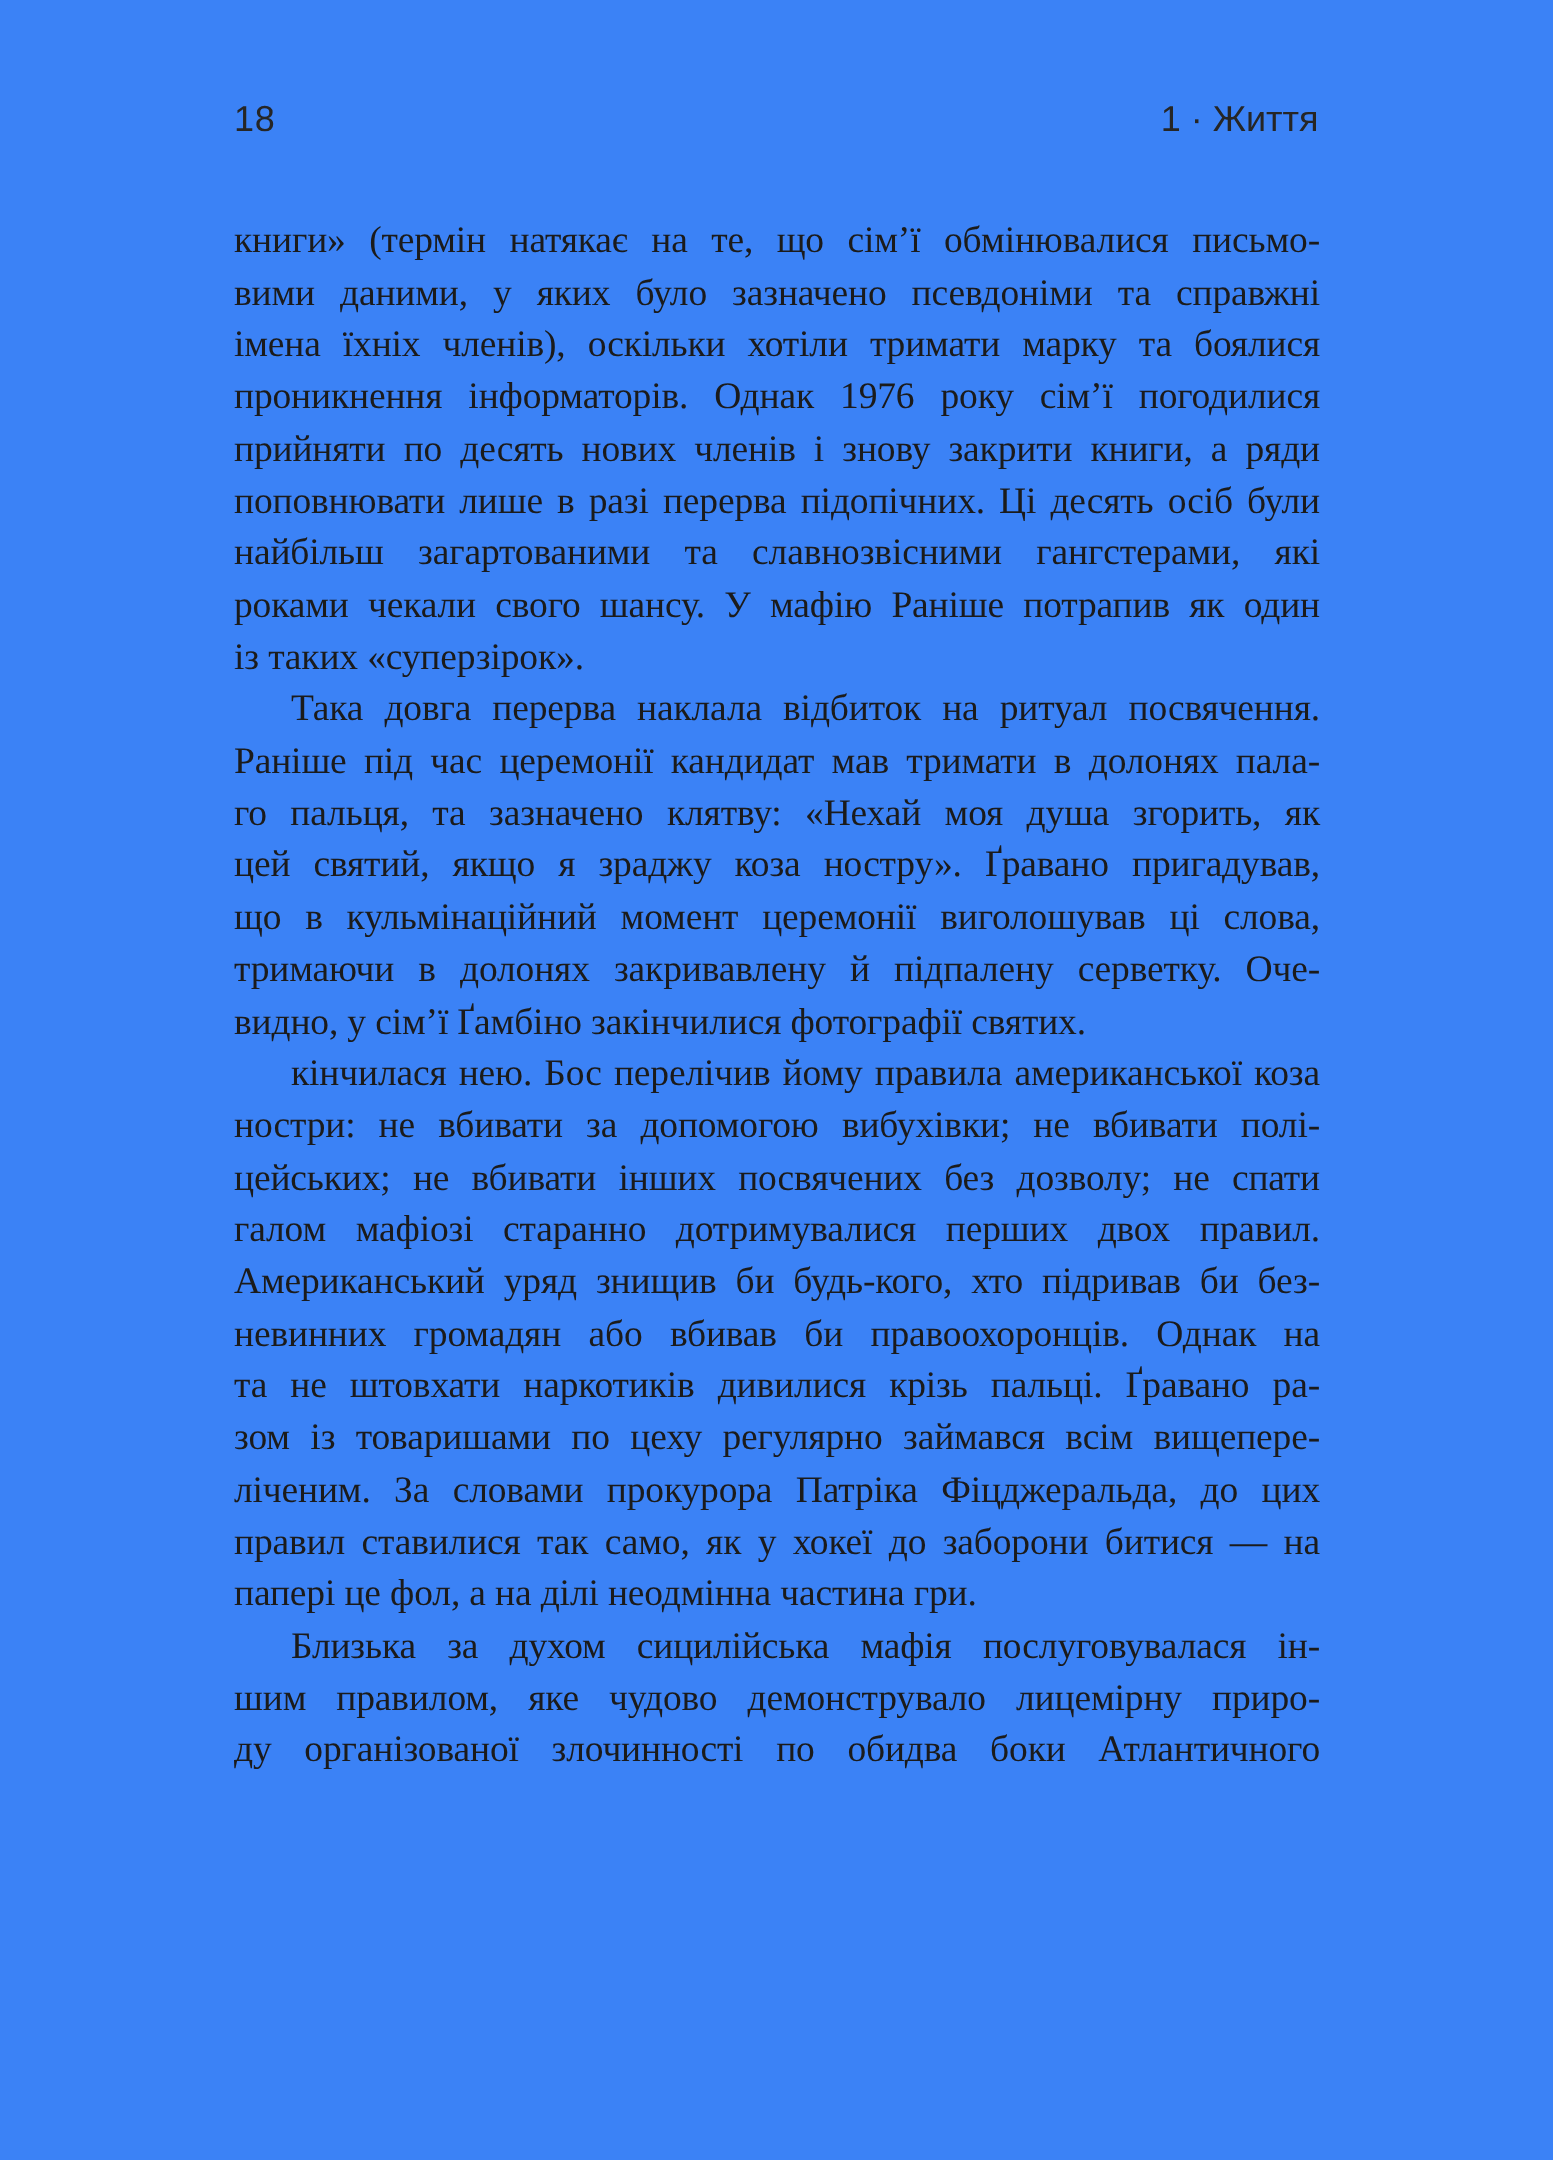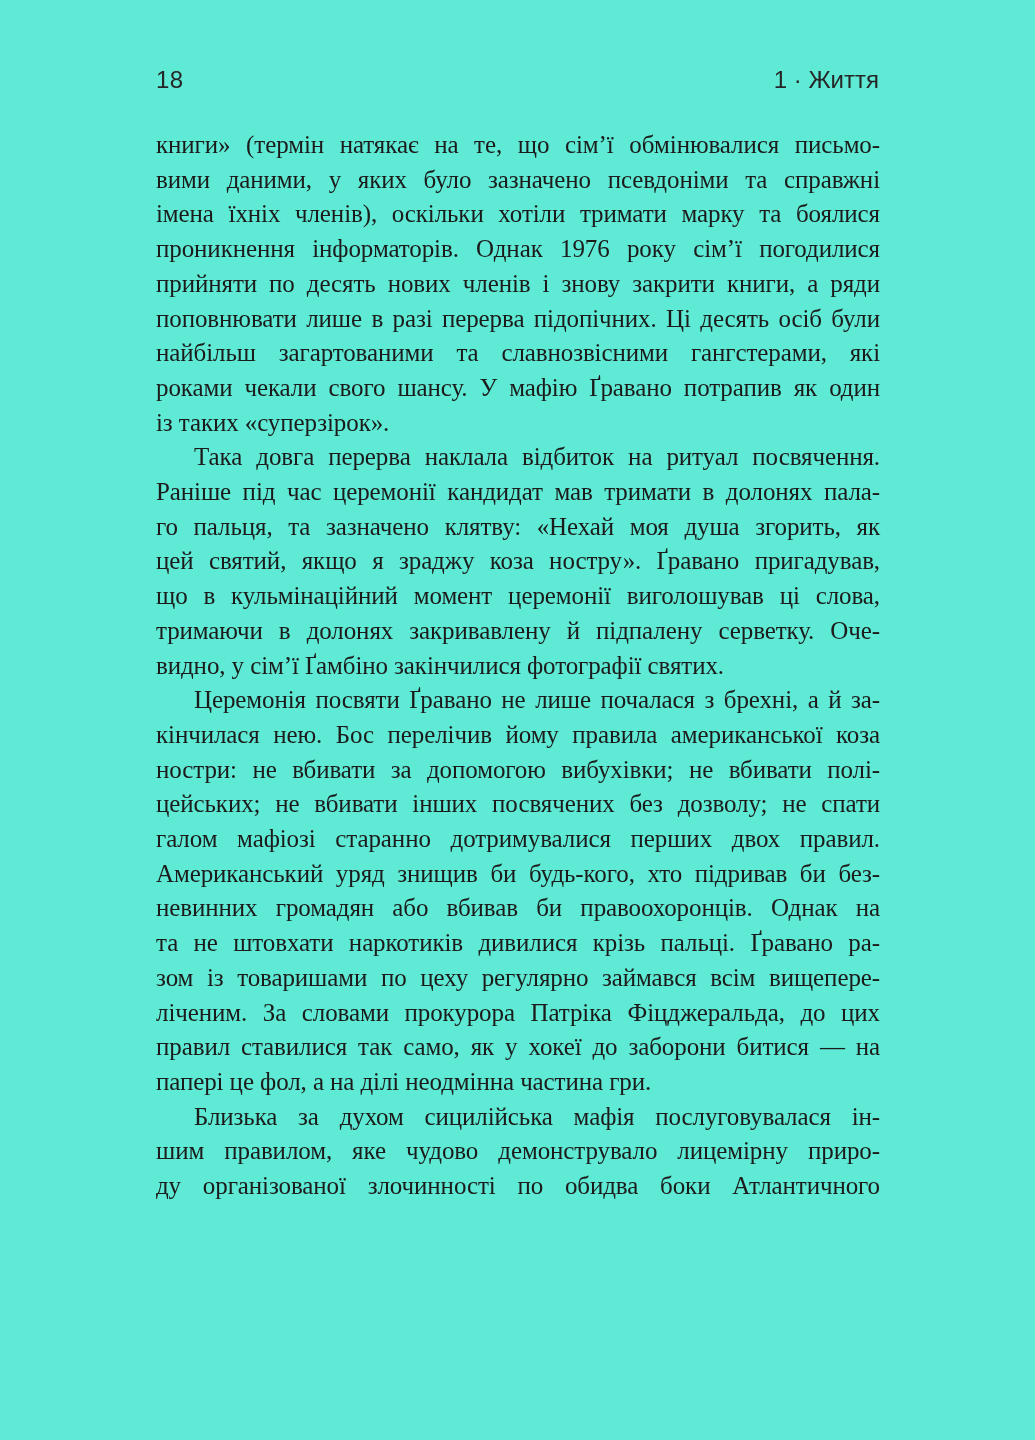--- a/index.html
+++ b/index.html
@@ -1,41 +1,41 @@
 <!DOCTYPE html>
 <html lang="uk"><head>
 <meta charset="utf-8">
 <style>
   html, body { margin: 0; padding: 0; background: #ffffff; }
   .page {
     position: relative;
     width: 1035px;
     height: 1440px;
-    background: #5eead4;
+    background: #3b82f6;
     overflow: hidden;
     font-family: "Liberation Serif", serif;
     color: #1b1b1b;
   }
   .running-header {
     position: absolute;
     top: 66px;
     left: 156px;
     right: 156px;
     display: flex;
     justify-content: space-between;
     align-items: baseline;
     font-family: "Liberation Sans", sans-serif;
     font-size: 24px;
     color: #262626;
   }
   .page-num { font-style: normal; letter-spacing: 0.5px; }
   .chapter  { }
   .textblock {
     position: absolute;
-    top: 128px;
+    top: 144px;
     left: 156px;
     width: 724px;
     font-size: 25px;
     line-height: 34.7px;
     letter-spacing: -0.1px;
   }
   .para { margin: 0; }
   .line {
     text-align: justify;
     text-align-last: justify;
@@ -55,34 +55,33 @@
 
   <main class="textblock" id="textblock">
       <div class="para">
         <div class="line">книги» (термін натякає на те, що сім’ї обмінювалися письмо-</div>
         <div class="line">вими даними, у яких було зазначено псевдоніми та справжні</div>
         <div class="line">імена їхніх членів), оскільки хотіли тримати марку та боялися</div>
         <div class="line">проникнення інформаторів. Однак 1976 року сім’ї погодилися</div>
         <div class="line">прийняти по десять нових членів і знову закрити книги, а ряди</div>
         <div class="line">поповнювати лише в разі перерва підопічних. Ці десять осіб були</div>
         <div class="line">найбільш загартованими та славнозвісними гангстерами, які</div>
-        <div class="line">роками чекали свого шансу. У мафію Ґравано потрапив як один</div>
+        <div class="line">роками чекали свого шансу. У мафію Раніше потрапив як один</div>
         <div class="line last">із таких «суперзірок».</div>
       </div>
       <div class="para indent">
         <div class="line">Така довга перерва наклала відбиток на ритуал посвячення.</div>
         <div class="line">Раніше під час церемонії кандидат мав тримати в долонях пала-</div>
         <div class="line">го пальця, та зазначено клятву: «Нехай моя душа згорить, як</div>
         <div class="line">цей святий, якщо я зраджу коза ностру». Ґравано пригадував,</div>
         <div class="line">що в кульмінаційний момент церемонії виголошував ці слова,</div>
         <div class="line">тримаючи в долонях закривавлену й підпалену серветку. Оче-</div>
         <div class="line last">видно, у сім’ї Ґамбіно закінчилися фотографії святих.</div>
       </div>
       <div class="para indent">
-        <div class="line">Церемонія посвяти Ґравано не лише почалася з брехні, а й за-</div>
         <div class="line">кінчилася нею. Бос перелічив йому правила американської коза</div>
         <div class="line">ностри: не вбивати за допомогою вибухівки; не вбивати полі-</div>
         <div class="line">цейських; не вбивати інших посвячених без дозволу; не спати</div>
         <div class="line">галом мафіозі старанно дотримувалися перших двох правил.</div>
         <div class="line">Американський уряд знищив би будь-кого, хто підривав би без-</div>
         <div class="line">невинних громадян або вбивав би правоохоронців. Однак на</div>
         <div class="line">та не штовхати наркотиків дивилися крізь пальці. Ґравано ра-</div>
         <div class="line">зом із товаришами по цеху регулярно займався всім вищепере-</div>
         <div class="line">ліченим. За словами прокурора Патріка Фіцджеральда, до цих</div>
         <div class="line">правил ставилися так само, як у хокеї до заборони битися — на</div>

